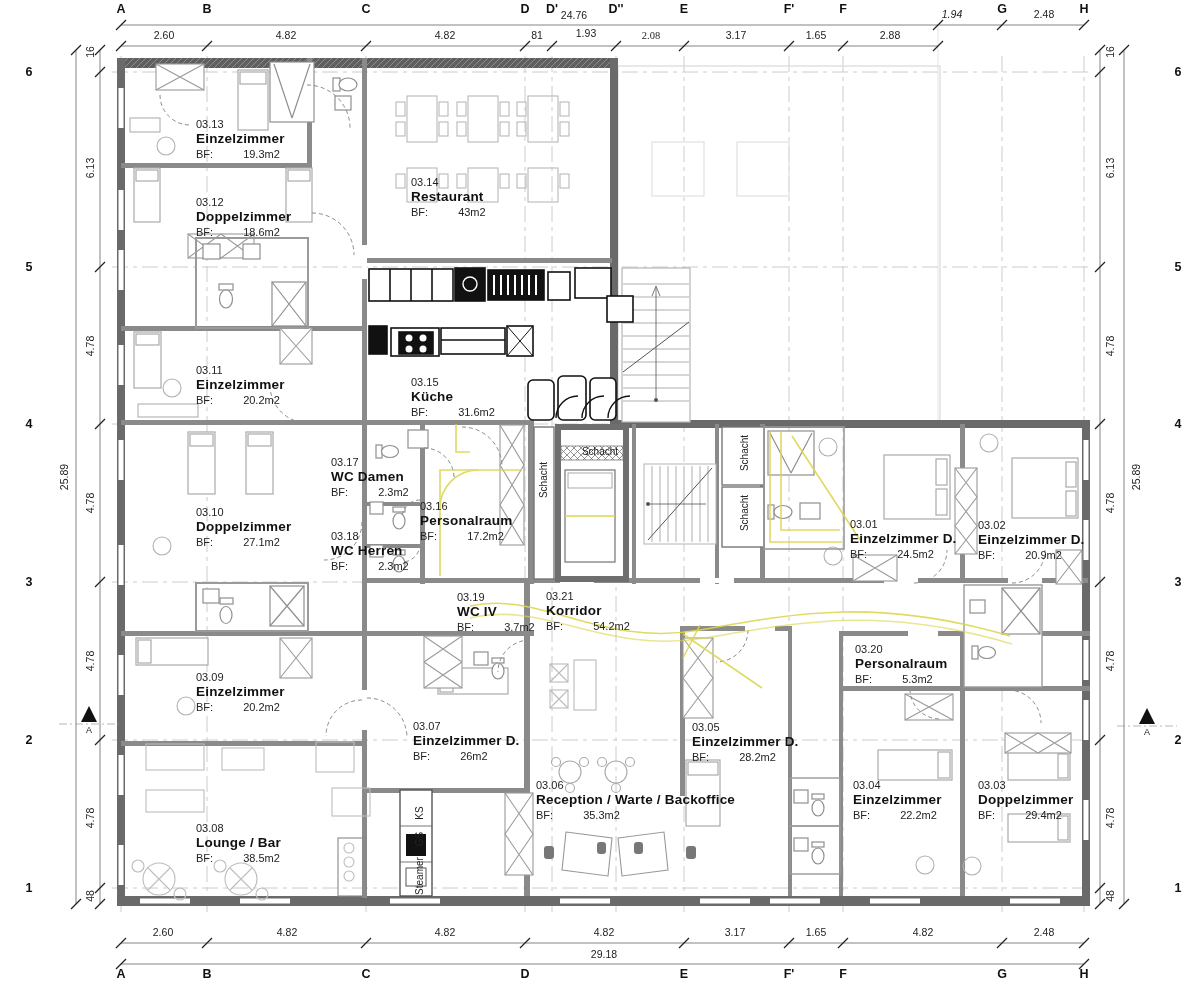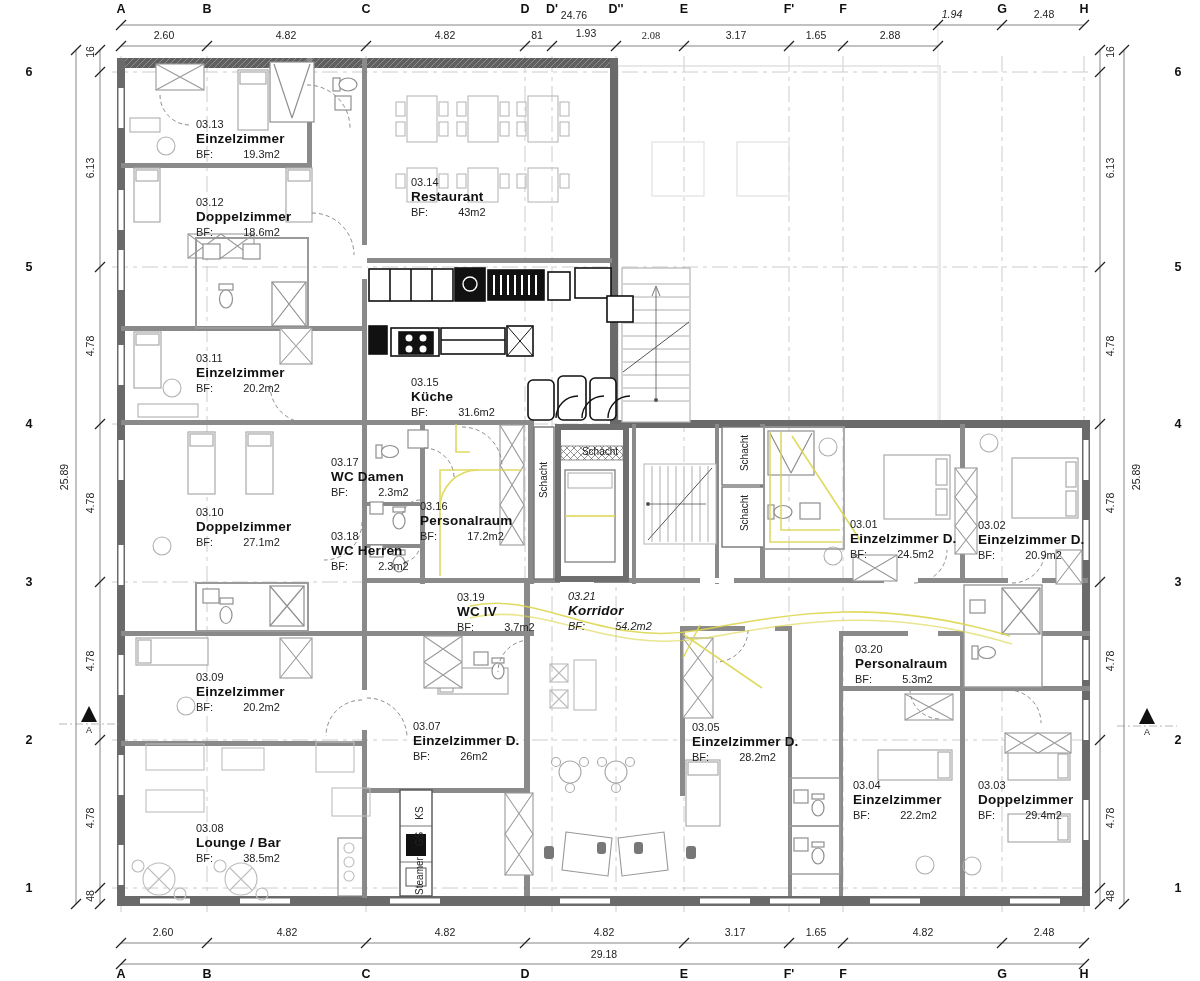--- a/index.html
+++ b/index.html
@@ -634,21 +634,21 @@
     <div class="room" style="left: 196px; top: 196px;">
       <div class="rid">03.12</div>
       <div class="rname">Doppelzimmer</div>
       <div class="rbf"><span>BF:</span><span class="ar">18.6m2</span></div>
     </div>
     <div class="room" style="left: 411px; top: 176px;">
       <div class="rid">03.14</div>
       <div class="rname">Restaurant</div>
       <div class="rbf"><span>BF:</span><span class="ar">43m2</span></div>
     </div>
-    <div class="room" style="left: 196px; top: 352px;">
+    <div class="room" style="left: 196px; top: 364px;">
       <div class="rid">03.11</div>
       <div class="rname">Einzelzimmer</div>
       <div class="rbf"><span>BF:</span><span class="ar">20.2m2</span></div>
     </div>
     <div class="room" style="left: 411px; top: 376px;">
       <div class="rid">03.15</div>
       <div class="rname">Küche</div>
       <div class="rbf"><span>BF:</span><span class="ar">31.6m2</span></div>
     </div>
     <div class="room" style="left: 331px; top: 456px;">
@@ -679,21 +679,21 @@
     <div class="room" style="left: 331px; top: 530px;">
       <div class="rid">03.18</div>
       <div class="rname">WC Herren</div>
       <div class="rbf"><span>BF:</span><span class="ar">2.3m2</span></div>
     </div>
     <div class="room" style="left: 457px; top: 591px;">
       <div class="rid">03.19</div>
       <div class="rname">WC IV</div>
       <div class="rbf"><span>BF:</span><span class="ar">3.7m2</span></div>
     </div>
-    <div class="room" style="left: 568px; top: 590px; font-style: italic;">
+    <div class="room" style="left: 546px; top: 590px;">
       <div class="rid">03.21</div>
       <div class="rname">Korridor</div>
       <div class="rbf"><span>BF:</span><span class="ar">54.2m2</span></div>
     </div>
     <div class="room" style="left: 855px; top: 643px;">
       <div class="rid">03.20</div>
       <div class="rname">Personalraum</div>
       <div class="rbf"><span>BF:</span><span class="ar">5.3m2</span></div>
     </div>
     <div class="room" style="left: 196px; top: 671px;">
@@ -703,20 +703,25 @@
     </div>
     <div class="room" style="left: 413px; top: 720px;">
       <div class="rid">03.07</div>
       <div class="rname">Einzelzimmer D.</div>
       <div class="rbf"><span>BF:</span><span class="ar">26m2</span></div>
     </div>
     <div class="room" style="left: 692px; top: 721px;">
       <div class="rid">03.05</div>
       <div class="rname">Einzelzimmer D.</div>
       <div class="rbf"><span>BF:</span><span class="ar">28.2m2</span></div>
+    </div>
+    <div class="room" style="left: 536px; top: 779px;">
+      <div class="rid">03.06</div>
+      <div class="rname">Reception / Warte / Backoffice</div>
+      <div class="rbf"><span>BF:</span><span class="ar">35.3m2</span></div>
     </div>
     <div class="room" style="left: 853px; top: 779px;">
       <div class="rid">03.04</div>
       <div class="rname">Einzelzimmer</div>
       <div class="rbf"><span>BF:</span><span class="ar">22.2m2</span></div>
     </div>
     <div class="room" style="left: 978px; top: 779px;">
       <div class="rid">03.03</div>
       <div class="rname">Doppelzimmer</div>
       <div class="rbf"><span>BF:</span><span class="ar">29.4m2</span></div>

